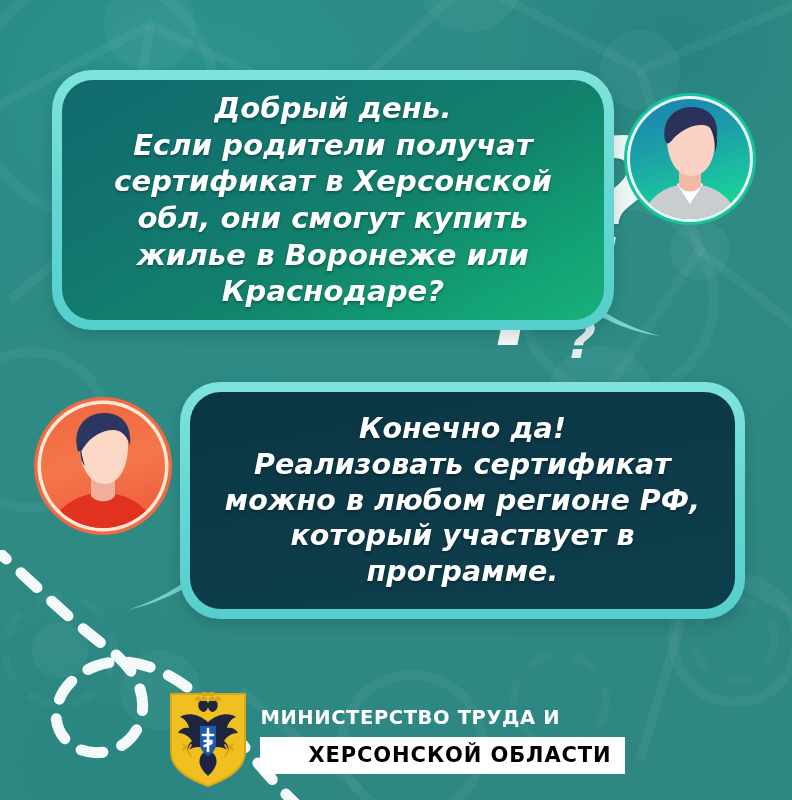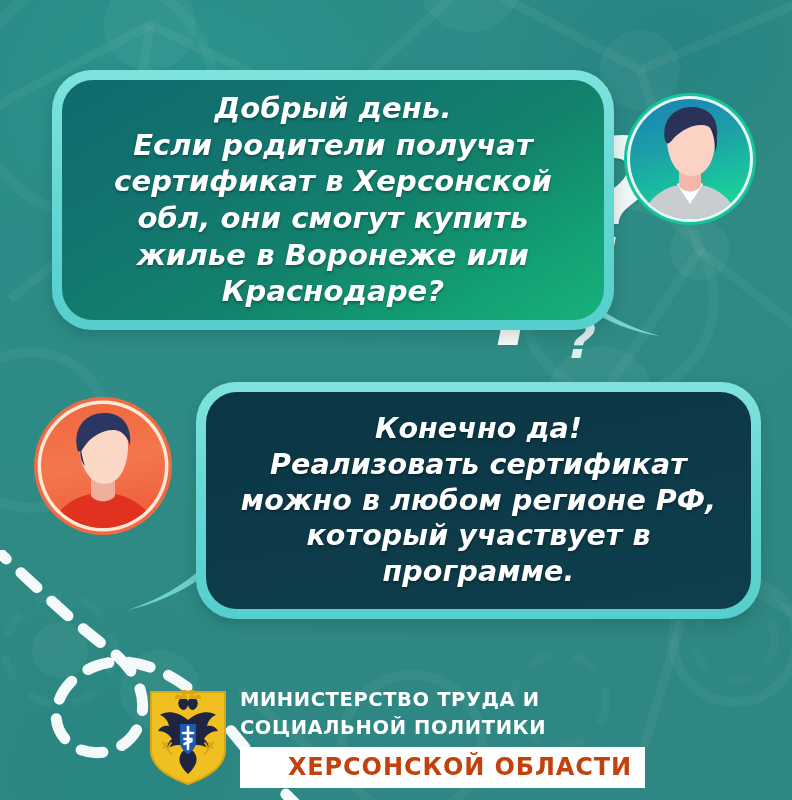--- a/index.html
+++ b/index.html
@@ -71,21 +71,21 @@
   .qmark-small{ left: 566px; top: 314px; font-size: 52px;  color: #eef8f6; opacity: .92; }
 
   
   .bubble-wrap { position: absolute; }
 
   .bubble-q {
     left: 52px; top: 70px;
     width: 562px; height: 260px;
   }
   .bubble-a {
-    left: 196px; top: 382px;
+    left: 180px; top: 382px;
     width: 565px; height: 237px; border-radius: 22px;
   }
 
   .bubble-outline {
     position: absolute;
     inset: 0;
     border-radius: 40px;
     background: linear-gradient(180deg, #7fe3dd 0%, #62d6d2 55%, #55cfcd 100%);
     box-shadow: 0 6px 16px rgba(0,0,0,.14);
   }
@@ -153,23 +153,23 @@
     line-height: 1.18;
     text-transform: uppercase;
   }
   .region-box {
     background: #ffffff;
     padding: 6px 13px 7px;
     align-self: flex-start;
     margin-top: 3px;
   }
   .region-box span {
-    color: #c2410c;
+    color: #000000;
     font-weight: 700;
-    font-size: 24px;
+    font-size: 21px;
     letter-spacing: .9px;
     text-transform: uppercase;
     margin-left: 35px;
   }
 </style>
 </head>
 <body>
 
 <div id="stage">
 
@@ -369,20 +369,19 @@
       <g stroke="#ffffff" stroke-width="2.6" stroke-linecap="round">
         <path d="M41 37 V59"></path>
         <path d="M36 43 H46"></path>
         <path d="M37.5 49 H44.5"></path>
         <path d="M37.5 54 L44.5 51"></path>
       </g>
     </svg>
 
     <div class="footer-text">
       <div class="ministry-line">МИНИСТЕРСТВО ТРУДА И</div>
-      <div class="ministry-line">СОЦИАЛЬНОЙ ПОЛИТИКИ</div>
       <div class="region-box">
         <span>ХЕРСОНСКОЙ ОБЛАСТИ</span>
       </div>
     </div>
   </div>
 
 </div>
 
 </body></html>

